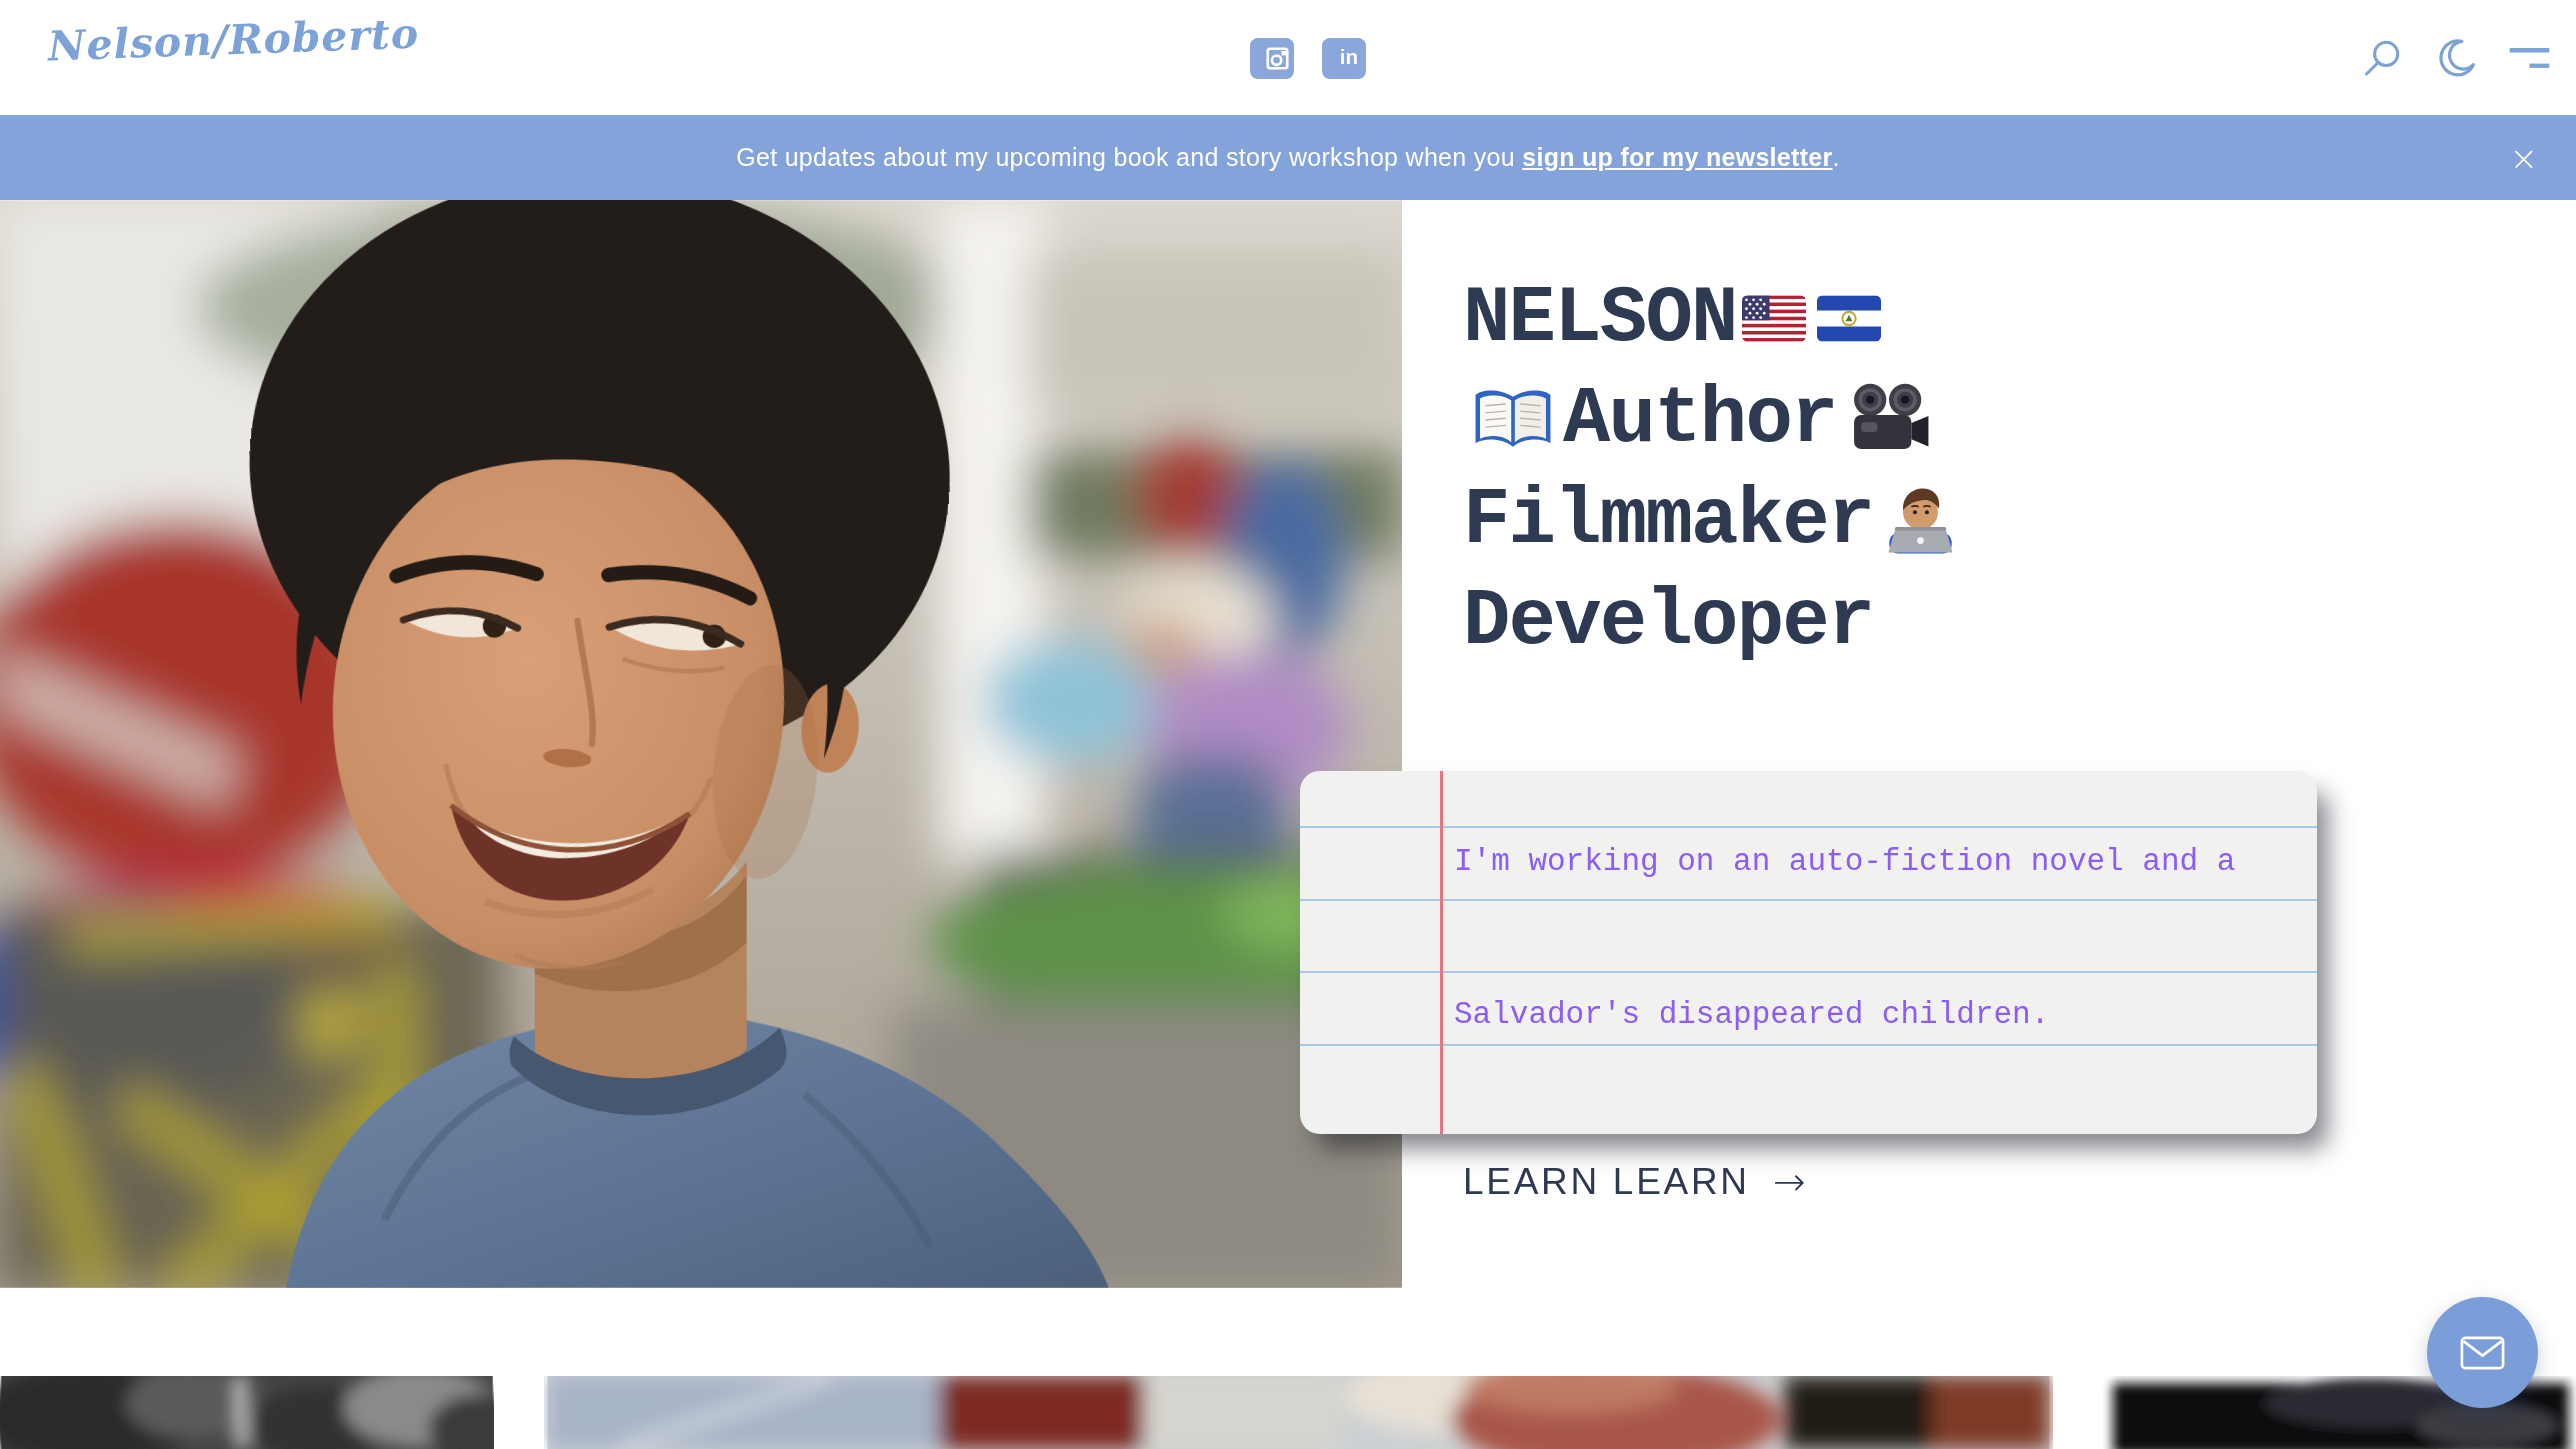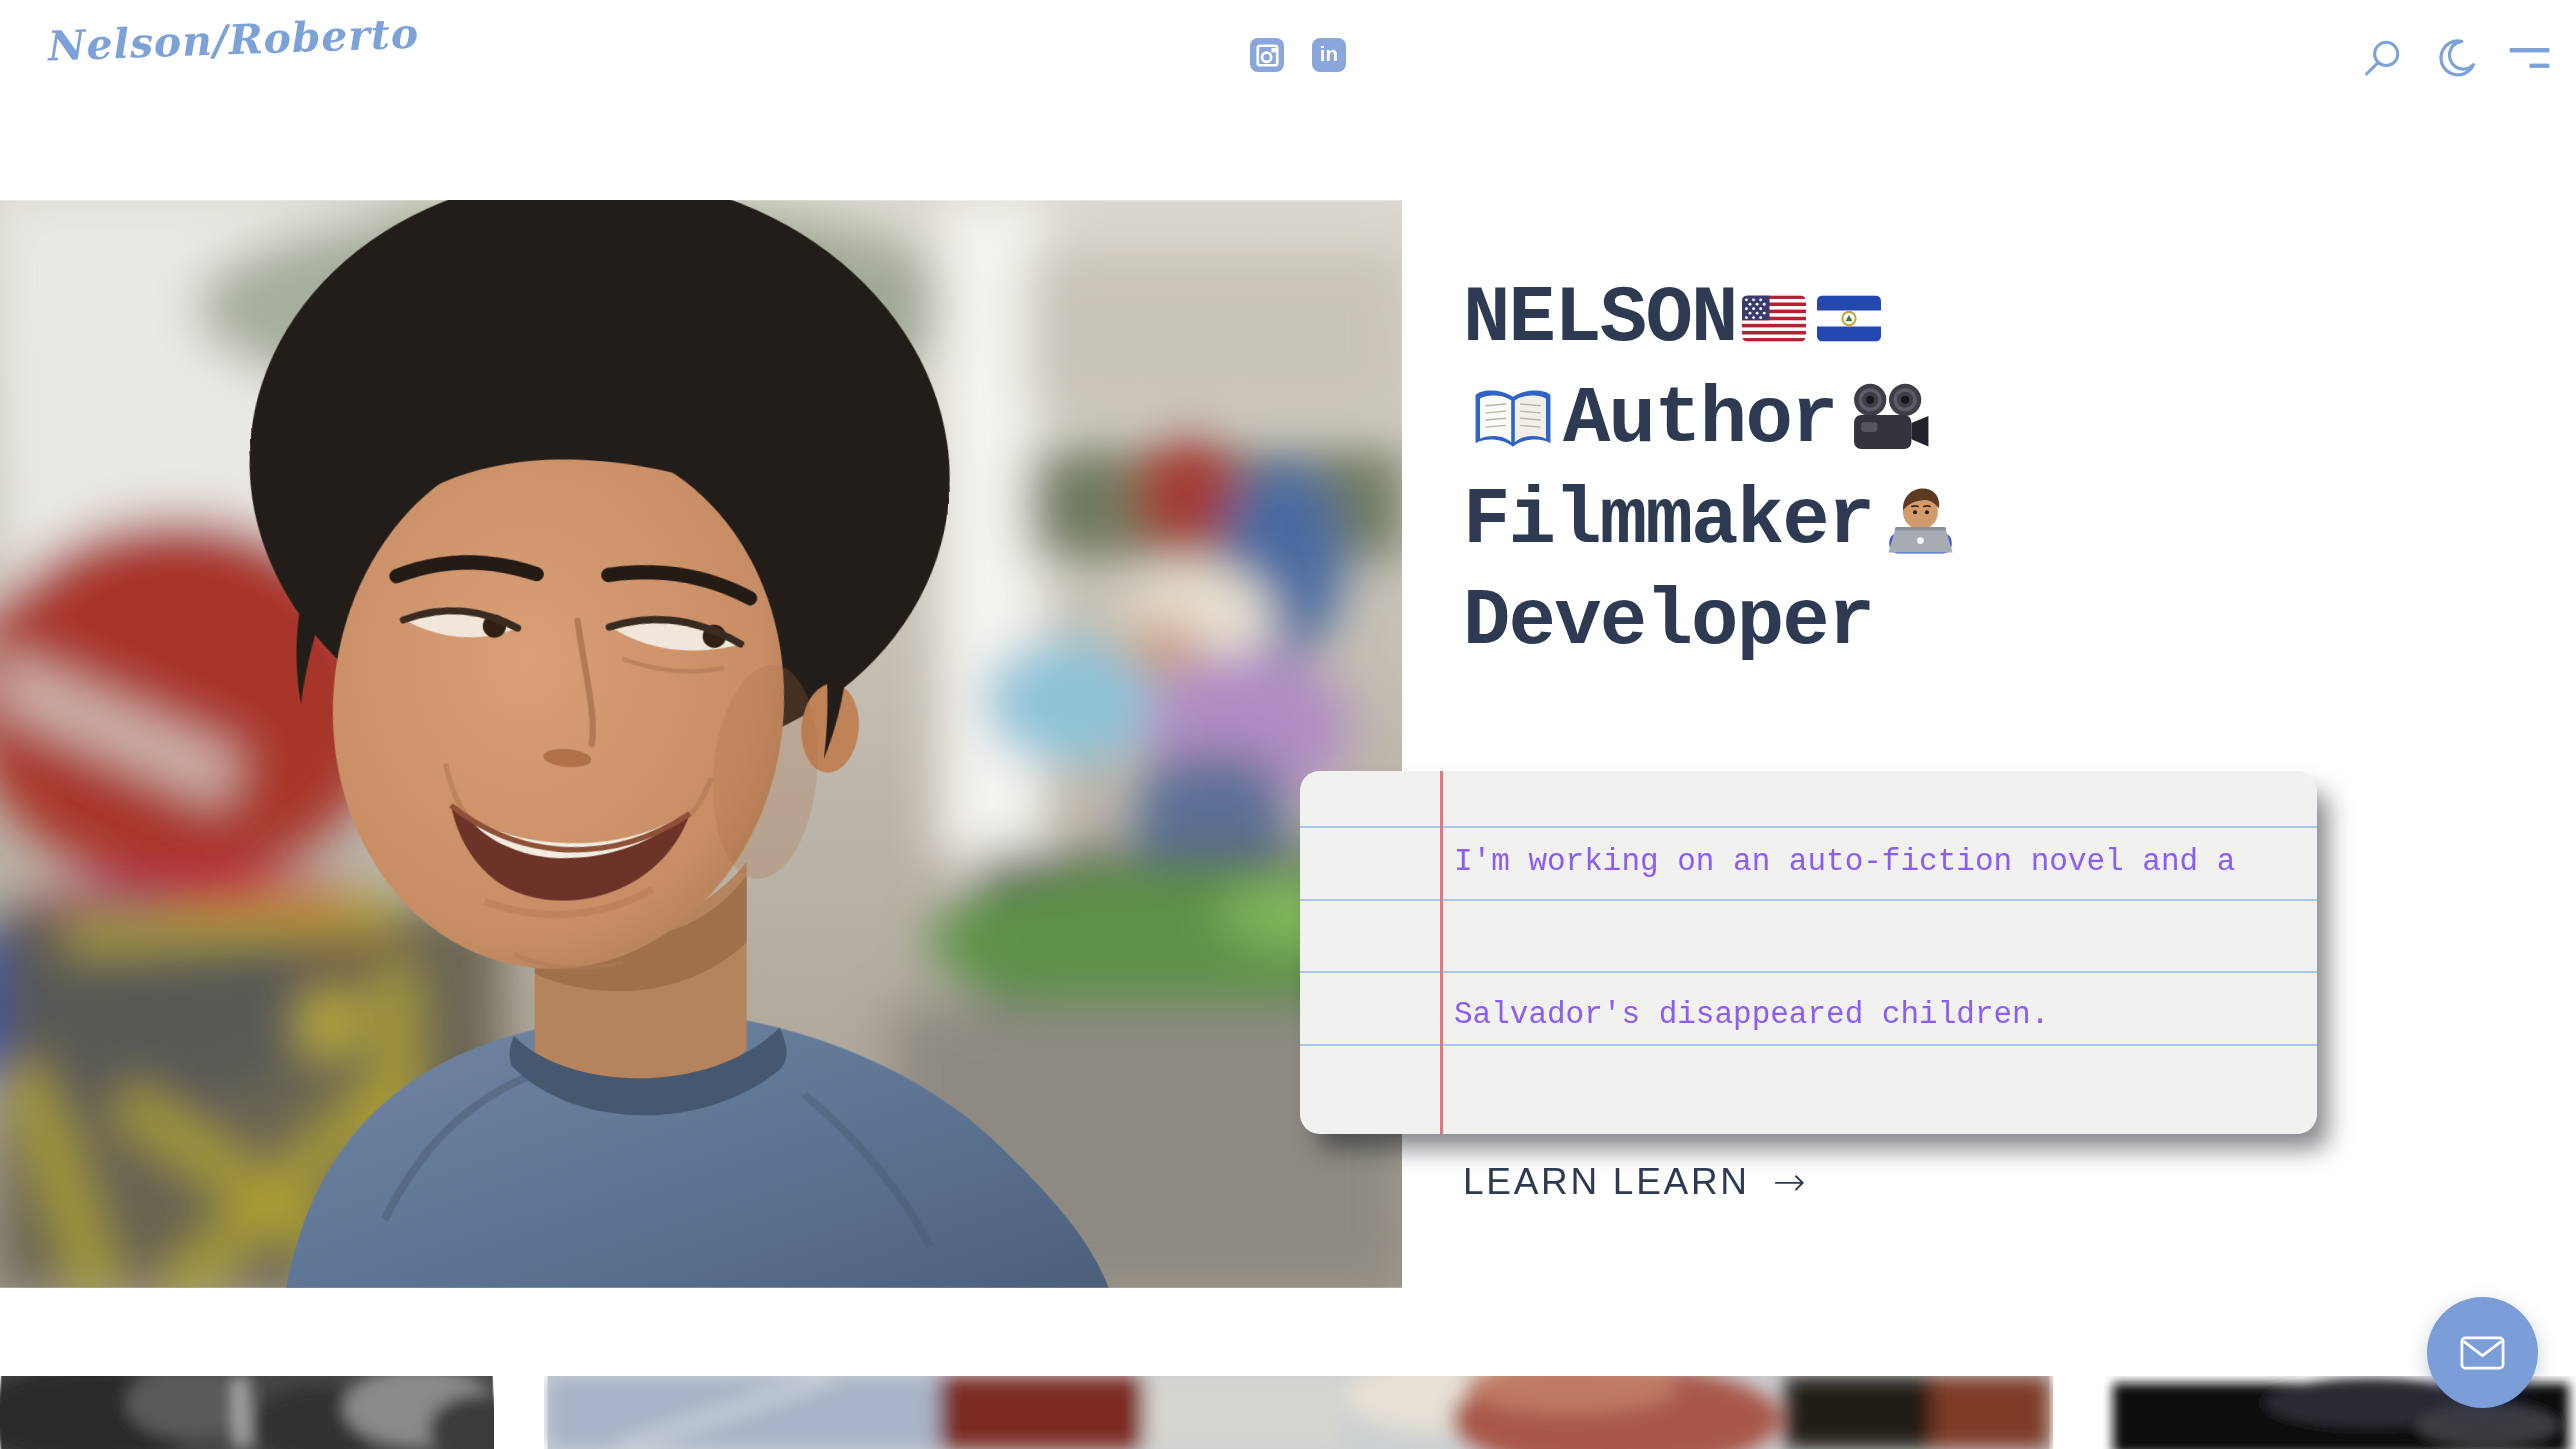--- a/index.html
+++ b/index.html
@@ -5,22 +5,22 @@
   html,body{margin:0;padding:0;background:#ffffff;}
   .page{position:relative;width:2576px;height:1449px;overflow:hidden;background:#fff;
         font-family:"Liberation Sans",sans-serif;}
 
   
   .site-header{position:absolute;left:0;top:0;width:2576px;height:115px;background:#fff;}
   .logo{position:absolute;left:48px;top:16px;text-decoration:none;cursor:pointer;display:block;}
   .logo span{font-family:"DejaVu Serif",serif;font-style:italic;font-weight:700;
              font-size:41px;color:#7da2d8;letter-spacing:0.9px;display:inline-block;transform:rotate(-2deg);}
   .social{position:absolute;left:1250px;top:38px;display:flex;gap:28px;}
-  .sico{width:34px;height:34px;border-radius:8px;background:#8aa7db;display:flex;
-        align-items:center;justify-content:center;cursor:pointer;text-decoration:none;}
+  .sico{width:34px;height:41px;border-radius:8px;background:#8aa7db;display:flex;
+        align-items:center;justify-content:center;cursor:pointer;text-decoration:none;padding-left:10px;}
   .in-glyph{color:#fff;font-weight:700;font-size:20.6px;font-family:"Liberation Sans",sans-serif;line-height:1;margin-top:-1.8px;}
   .actions{position:absolute;right:25px;top:36px;display:flex;gap:30px;align-items:center;}
   .icon-btn{background:none;border:none;padding:0;margin:0;cursor:pointer;width:43px;height:43px;
             display:flex;align-items:center;justify-content:center;}
 
   
   .banner{position:absolute;left:0;top:115px;width:2576px;height:85px;background:#84a3da;
           display:flex;align-items:center;justify-content:center;}
   .banner p{margin:0;color:#fff;font-size:25px;letter-spacing:0.3px;}
   .banner a{color:#fff;font-weight:700;text-decoration:underline;cursor:pointer;}
@@ -102,20 +102,24 @@
       </button>
       <button class="icon-btn">
         <svg width="45" height="30" viewBox="0 0 50 34">
           <line x1="2" y1="8" x2="48" y2="8" stroke="#7da2d8" stroke-width="5"></line>
           <line x1="25" y1="26" x2="48" y2="26" stroke="#7da2d8" stroke-width="5"></line>
         </svg>
       </button>
     </div>
   </header>
 
+  <div class="banner">
+    <p><span>Get updates about my upcoming book and story workshop when you </span><a>sign up for my newsletter</a><span>.</span></p>
+    <button class="close">×</button>
+  </div>
 
   <div class="hero-photo">
     <svg width="1402" height="1088" viewBox="0 0 1568 1216">
       <defs>
         <filter id="bgblur" x="-10%" y="-10%" width="120%" height="120%">
             <feGaussianBlur stdDeviation="26"></feGaussianBlur>
           </filter>
         <radialGradient id="skinG" cx="42%" cy="42%" r="70%">
           <stop offset="0%" stop-color="#d9a077"></stop>
             <stop offset="75%" stop-color="#c78e66"></stop>

